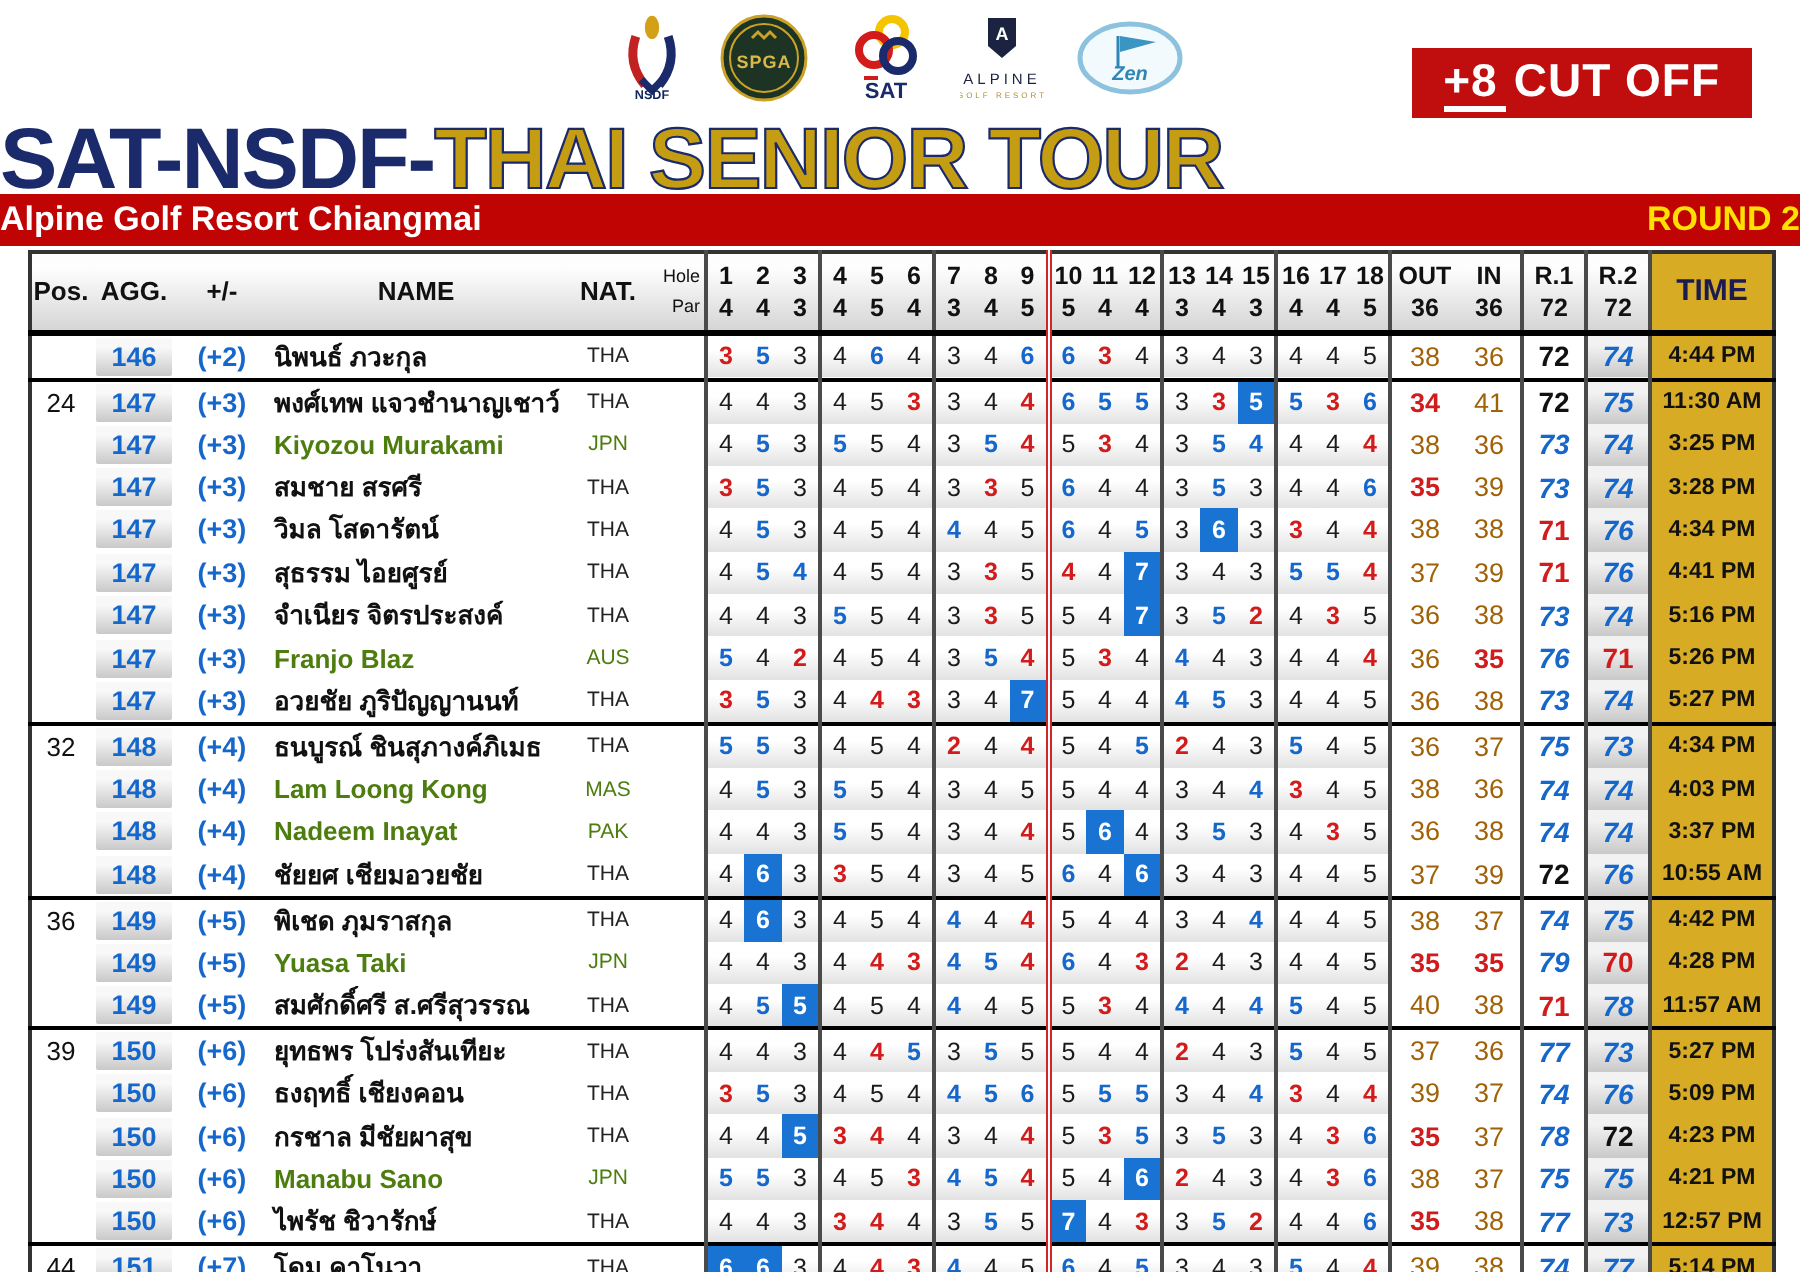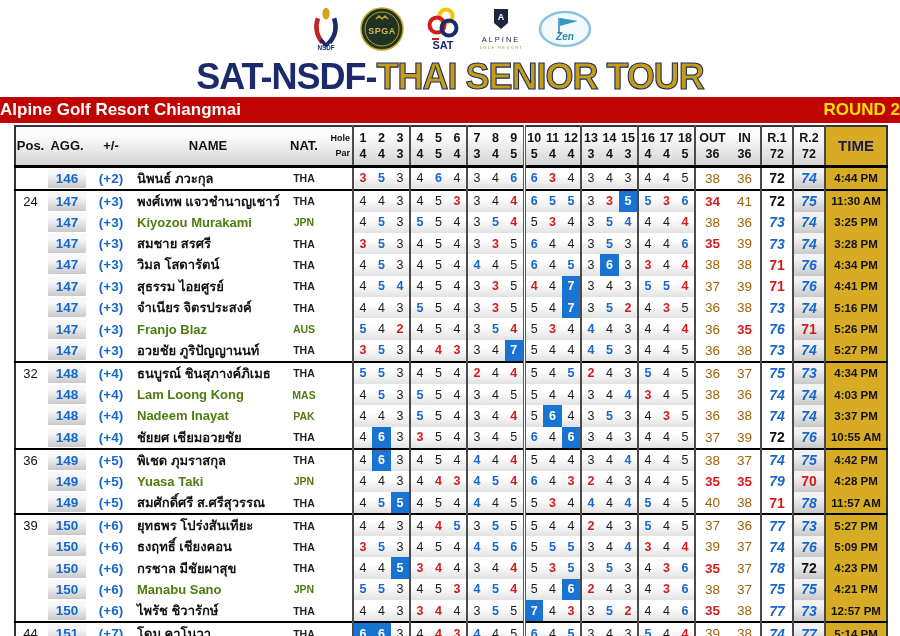--- a/index.html
+++ b/index.html
@@ -9,48 +9,48 @@
     font-family:"Liberation Sans","DejaVu Sans",sans-serif;
   }
   
   .top { position:relative; height:97px; }
   .logos { position:absolute; left:50%; transform:translateX(-50%); top:6px;
            display:flex; gap:16px; align-items:center; }
   .logo { display:flex; align-items:center; justify-content:center; }
   .badge { position:absolute; right:24px; top:24px; background:#c00d0d; color:#fff;
            font-weight:bold; font-size:23px; padding:3px 16px 5px 16px; letter-spacing:.5px; }
   .badge .hl { border-bottom:3px solid #fff; padding-right:4px; margin-right:4px; }
-  .title { position:absolute; top:56px; left:0; width:100%; text-align:center;
-           font-size:36px; font-weight:800; letter-spacing:-1px; white-space:nowrap; }
+  .title { position:absolute; top:56px; left:0; width:100%; 
+           font-size:43px; font-weight:800; letter-spacing:-1px; white-space:nowrap; }
   .title .p1 { color:#1b2a6b; }
   .title .p2 { color:#c49d12; -webkit-text-stroke:1.1px #1b2a6b; }
   
   .infobar { height:26px; background:#c00404; position:relative;
              display:flex; align-items:center; color:#fff; font-weight:bold; font-size:17px; }
   .infobar .venue { position:absolute; left:0; right:0; text-align:left; }
   .infobar .date { padding-left:14px; position:relative; z-index:1; }
   .infobar .round { margin-left:auto; color:#ffe000; position:relative; z-index:1; }
   
   table { border-collapse:collapse; table-layout:fixed; width:872px; margin:2px 14px 0 14px;
           border:2px solid #333; }
   th,td { padding:0; text-align:center; overflow:hidden; white-space:nowrap; }
   thead th { height:40px; background:linear-gradient(180deg,#fdfdfd 20%,#d5d5d5);
              border-bottom:3px solid #000; color:#111; vertical-align:middle; }
   .h-main { font-size:13px; font-weight:bold; }
   .h-two  { font-size:12.5px; font-weight:bold; line-height:1.3; }
-  .h-mini { font-size:9px; font-weight:bold; text-align:right; padding-right:2px; line-height:1.6; }
+  .h-mini { font-size:9px; font-weight:normal; text-align:right; padding-right:2px; line-height:1.6; }
   th.time-h { background:#d7ab24; color:#1b1b50; font-size:15px; font-weight:bold; }
   tbody td { height:21.4px; font-size:12.5px; vertical-align:middle; }
   td.c-pos  { font-size:13px; color:#111; }
   td.c-agg .chip { display:block; margin:1px 3px; border-radius:1px;
         background:linear-gradient(180deg,#f8f8f8 25%,#c9c9c9); color:#1667cb;
         font-weight:bold; font-size:13.5px; line-height:19px; }
   td.c-diff { color:#1667cb; font-weight:bold; font-size:13.5px; }
   td.c-name { text-align:left; padding-left:4px; font-weight:bold; font-size:13px; color:#111; }
-  td.c-nat  { font-size:10.5px; font-weight:bold; color:#222;margin-top:24px; }
+  td.c-nat  { font-size:10.5px; font-weight:normal; color:#222;margin-top:24px; }
   td.c-name.foreign, td.c-nat.foreign { color:#4d7c0f; }
   td.c-hole { background:linear-gradient(180deg,#ffffff 35%,#e2e2e2); }
   .sc-par  { color:#1b1b1b; font-weight:400; }
   .sc-bird { color:#d21c1c; font-weight:bold; }
   .sc-bog  { color:#1667cb; font-weight:bold; }
   td.sc-dbl { background:#1973d2; color:#fff; font-weight:bold; }
   td.c-out, td.c-in { font-size:13.5px; color:#a16207; }
   td.c-out.under, td.c-in.under { color:#d21c1c; font-weight:bold; }
   td.c-r1, td.c-r2 { font-size:14px; font-weight:bold; }
   td.c-r2 { background:linear-gradient(180deg,#f2f2f2 25%,#c9c9c9); }
@@ -101,20 +101,21 @@
     </div>
     <div class="logo">
       <svg width="54" height="38" viewBox="0 0 54 38">
         <ellipse cx="27" cy="19" rx="25" ry="17" fill="#f2fafe" stroke="#8cc2de" stroke-width="2.5"></ellipse>
         <line x1="21" y1="8" x2="21" y2="24" stroke="#2e86b5" stroke-width="1.5"></line>
         <path d="M22 8 L40 11 L22 16 Z" fill="#3a95c2"></path>
         <text x="27" y="30" text-anchor="middle" font-size="10" font-style="italic" font-weight="bold" fill="#2e86b5">Zen</text>
       </svg>
     </div>
   </div>
+  <div class="badge"><span class="hl">+8</span><span>CUT OFF</span></div>
   <div class="title"><span class="p1">SAT-NSDF-</span><span class="p2">THAI SENIOR TOUR</span></div>
 </div>
 
 <div class="infobar">
   <span class="venue">Alpine Golf Resort Chiangmai</span>
   <span class="round">ROUND 2</span>
 </div>
 
 <table>
     <colgroup>

